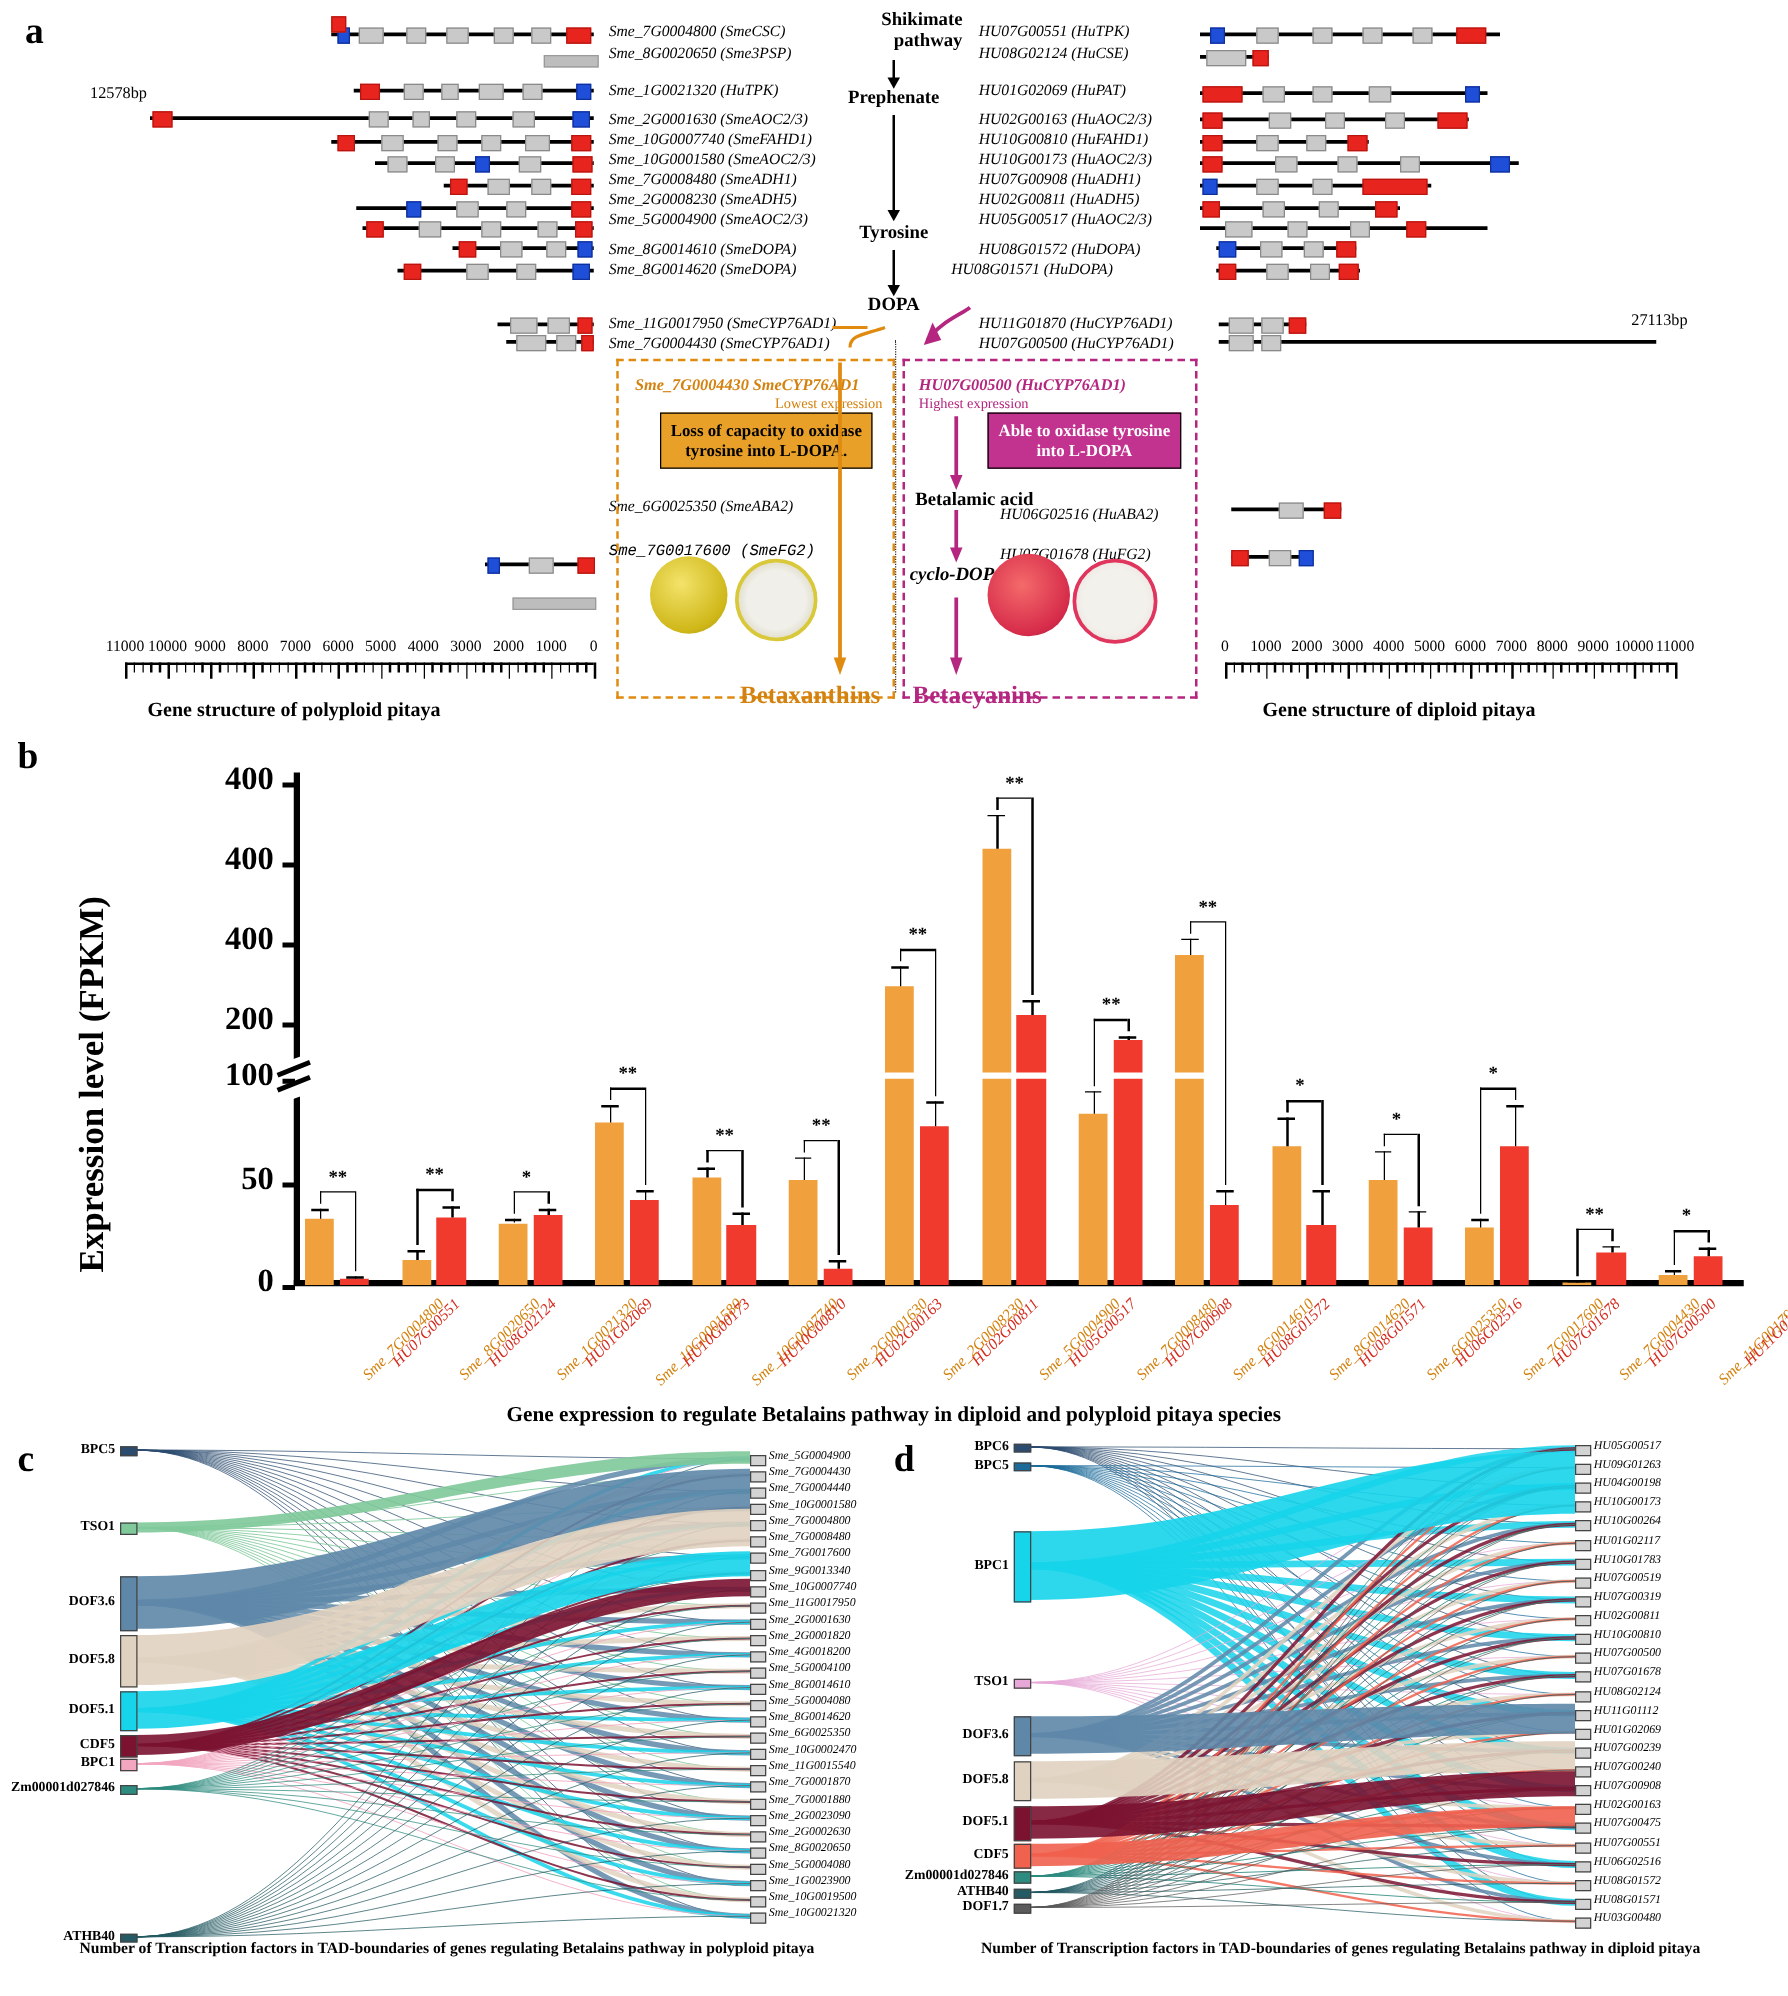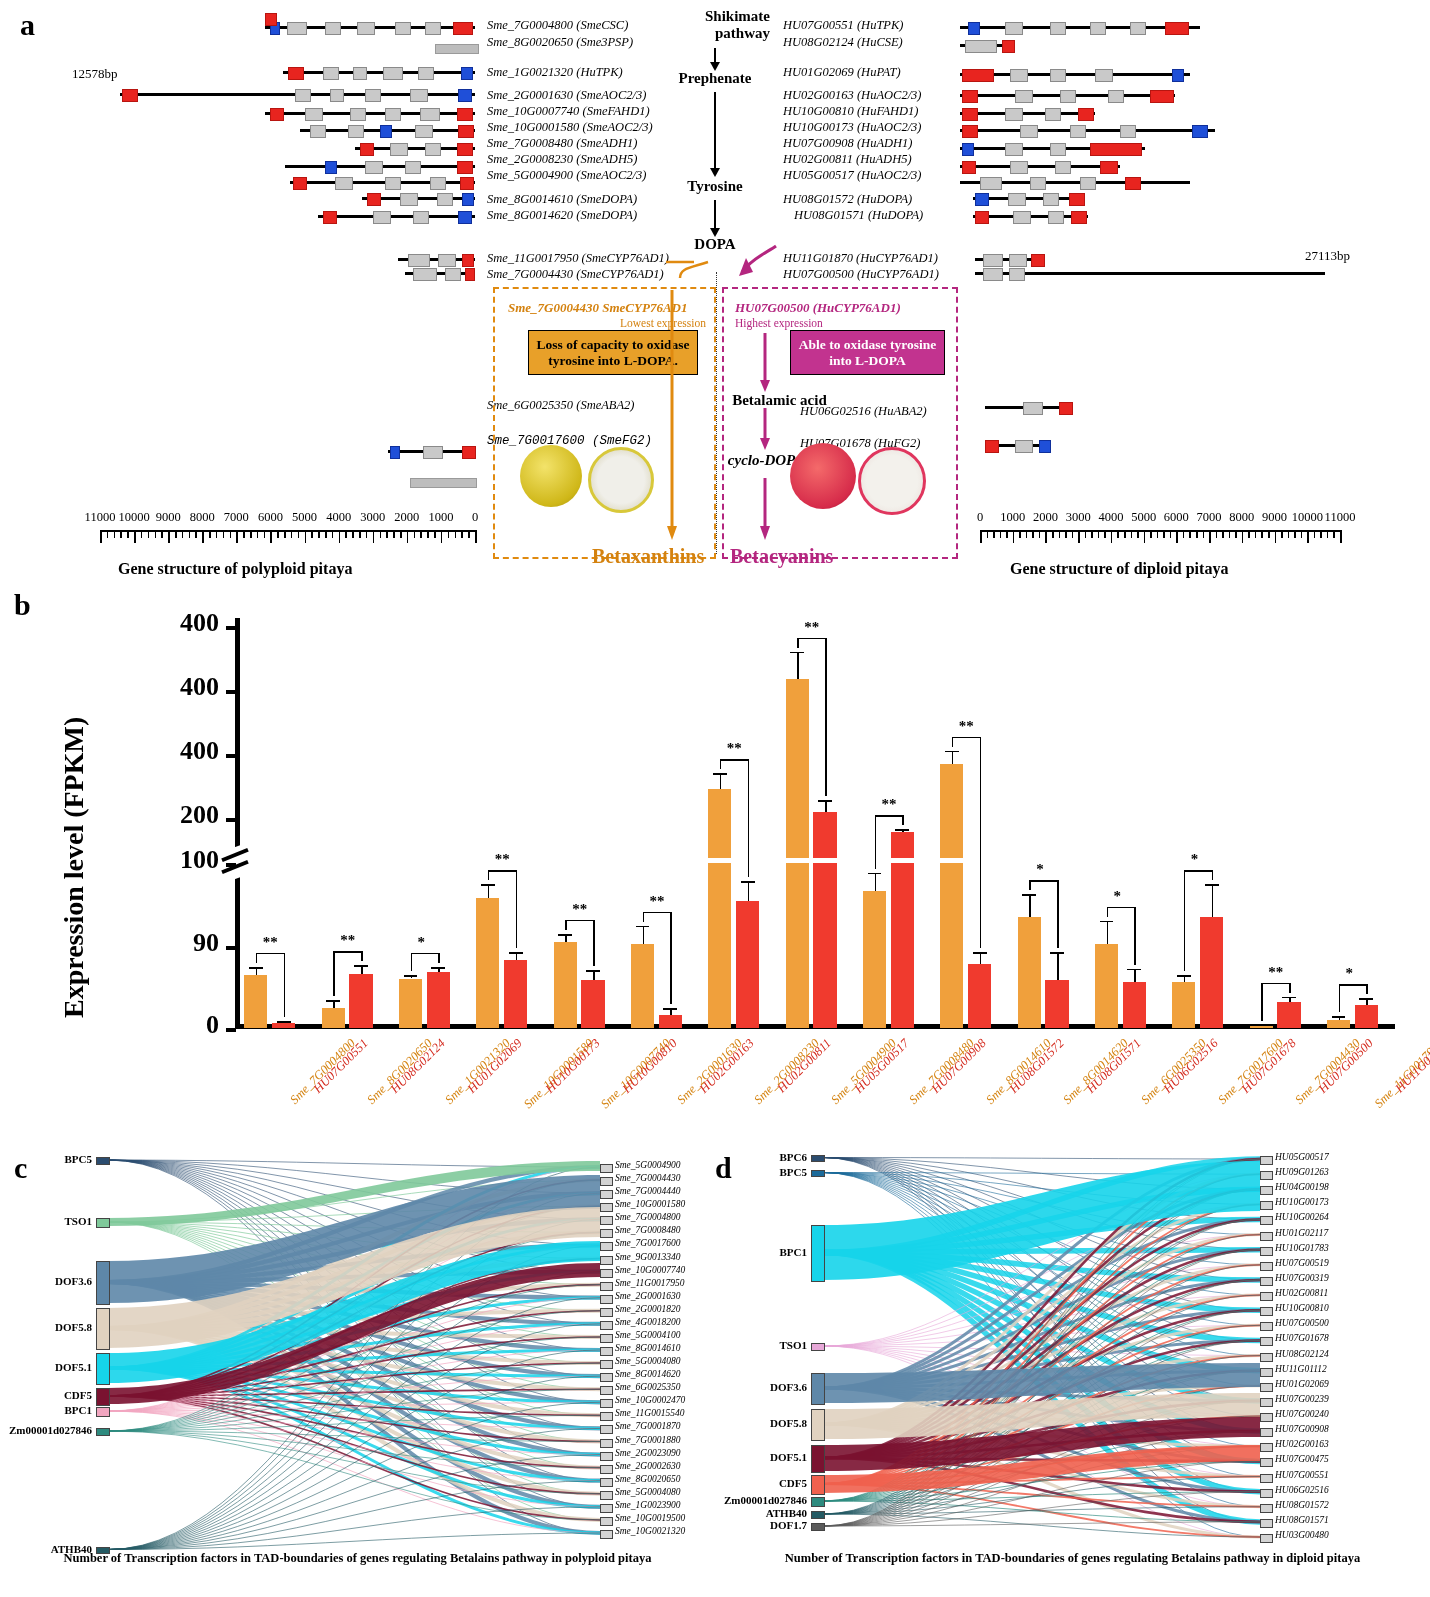--- a/index.html
+++ b/index.html
@@ -276,21 +276,21 @@
   <div class="gene-label" style="left:783px;top:18px;">HU07G00551  (HuTPK)</div>
   <div class="gene-label" style="left:783px;top:35px;">HU08G02124  (HuCSE)</div>
   <div class="gene-label" style="left:783px;top:65px;">HU01G02069  (HuPAT)</div>
   <div class="gene-label" style="left:783px;top:88px;">HU02G00163  (HuAOC2/3)</div>
   <div class="gene-label" style="left:783px;top:104px;">HU10G00810  (HuFAHD1)</div>
   <div class="gene-label" style="left:783px;top:120px;">HU10G00173  (HuAOC2/3)</div>
   <div class="gene-label" style="left:783px;top:136px;">HU07G00908  (HuADH1)</div>
   <div class="gene-label" style="left:783px;top:152px;">HU02G00811  (HuADH5)</div>
   <div class="gene-label" style="left:783px;top:168px;">HU05G00517  (HuAOC2/3)</div>
   <div class="gene-label" style="left:783px;top:192px;">HU08G01572   (HuDOPA)</div>
-  <div class="gene-label" style="left:794px;top:208px;text-align:right;">HU08G01571  (HuDOPA)</div>
+  <div class="gene-label" style="left:761px;top:208px;text-align:right;">HU08G01571  (HuDOPA)</div>
   <div class="gene-label" style="left:783px;top:251px;">HU11G01870  (HuCYP76AD1)</div>
   <div class="gene-label" style="left:783px;top:267px;">HU07G00500  (HuCYP76AD1)</div>
   <div class="gene-label" style="left:800px;top:404px;">HU06G02516  (HuABA2)</div>
   <div class="gene-label" style="left:800px;top:436px;">HU07G01678  (HuFG2)</div>
 
   <div class="path-text" style="left:660px;top:8px;width:110px;line-height:1.15;text-align:right;">Shikimate pathway</div>
   <div class="arrow-v" style="left:714px;top:48px;height:16px;"></div>
   <div class="arrow-head" style="left:710px;top:62px;"></div>
   <div class="path-text" style="left:660px;top:70px;width:110px;">Prephenate</div>
   <div class="arrow-v" style="left:714px;top:92px;height:78px;"></div>
@@ -499,21 +499,21 @@
   <div id="labelB" class="panel-label">b</div>
   <div class="ylab" style="left:58px;top:430px;">Expression level (FPKM)</div>
   <div id="plotarea" style="position:absolute;left:235px;top:30px;width:1160px;height:410px;">
       <div class="axis" style="left: 0px; top: 0px; width: 5px; height: 410px;"></div>
       <div class="axis" style="left: 0px; top: 406px; width: 1160px; height: 5px;"></div>
       <div style="position: absolute; left: -12px; top: 229px; width: 30px; height: 30px; background: rgb(255, 255, 255); transform: rotate(-20deg);"></div>
       <div style="position: absolute; left: -14px; top: 235px; width: 28px; height: 4px; background: rgb(0, 0, 0); transform: rotate(-22deg);"></div>
       <div style="position: absolute; left: -14px; top: 247px; width: 28px; height: 4px; background: rgb(0, 0, 0); transform: rotate(-22deg);"></div>
       <div class="ytick" style="left: -96px; top: 392px;">0</div>
       <div class="axis" style="left: -9px; top: 410px; width: 10px; height: 4px;"></div>
-      <div class="ytick" style="left: -96px; top: 309.5px;">90</div>
+      <div class="ytick" style="left: -96px; top: 309.5px;">50</div>
       <div class="axis" style="left: -9px; top: 327.5px; width: 10px; height: 4px;"></div>
       <div class="ytick" style="left: -96px; top: 227px;">100</div>
       <div class="axis" style="left: -9px; top: 245px; width: 10px; height: 4px;"></div>
       <div class="ytick" style="left: -96px; top: 182px;">200</div>
       <div class="axis" style="left: -9px; top: 200px; width: 10px; height: 4px;"></div>
       <div class="ytick" style="left: -96px; top: 118px;">400</div>
       <div class="axis" style="left: -9px; top: 136px; width: 10px; height: 4px;"></div>
       <div class="ytick" style="left: -96px; top: 54px;">400</div>
       <div class="axis" style="left: -9px; top: 72px; width: 10px; height: 4px;"></div>
       <div class="ytick" style="left: -96px; top: -10px;">400</div>
@@ -697,20 +697,21 @@
       <div class="xtick o" style="left: 1109.55px; top: 418px;">Sme_11G0017950</div>
       <div class="bar r" style="left: 1119.79px; top: 386.9px; width: 23.2px; height: 23.1px;"></div>
       <div class="err" style="left: 1131.39px; top: 380.3px; height: 6.6px;"></div>
       <div class="errcap" style="left: 1124.43px; top: 380.3px; width: 13.92px;"></div>
       <div class="xtick r" style="left: 1137.39px; top: 418px;">HU11G01870</div>
       <div class="sigline" style="left: 1103.55px; top: 366.3px; width: 27.84px;"></div>
       <div class="sigtick" style="left: 1103.55px; top: 366.3px; height: 28.15px;"></div>
       <div class="sigtick" style="left: 1131.39px; top: 366.3px; height: 10px;"></div>
       <div class="sigstar" style="left: 1110.47px; top: 347.3px;">*</div>
     </div>
+  <div id="bcaption" style="left:0;top:534px;">Gene expression to regulate Betalains pathway in diploid and polyploid pitaya species</div>
 </div>
 
 <div id="panelC">
   <div id="labelC" class="panel-label">c</div>
   <div id="sankeyC" style="position:absolute;left:0;top:0;width:715px;height:400px;">
       <svg width="715" height="400">
         <path d="M108,15 C294.96000000000004,15 413.04,22 600,22" stroke="#2b4c6f" stroke-width="0.7" fill="none" opacity="0.85"></path>
         <path d="M108,15 C294.96000000000004,15 413.04,48.14285714285714 600,48.14285714285714" stroke="#2b4c6f" stroke-width="0.7" fill="none" opacity="0.85"></path>
         <path d="M108,15 C294.96000000000004,15 413.04,74.28571428571428 600,74.28571428571428" stroke="#2b4c6f" stroke-width="0.7" fill="none" opacity="0.85"></path>
         <path d="M108,15 C294.96000000000004,15 413.04,100.42857142857143 600,100.42857142857143" stroke="#2b4c6f" stroke-width="0.7" fill="none" opacity="0.85"></path>

